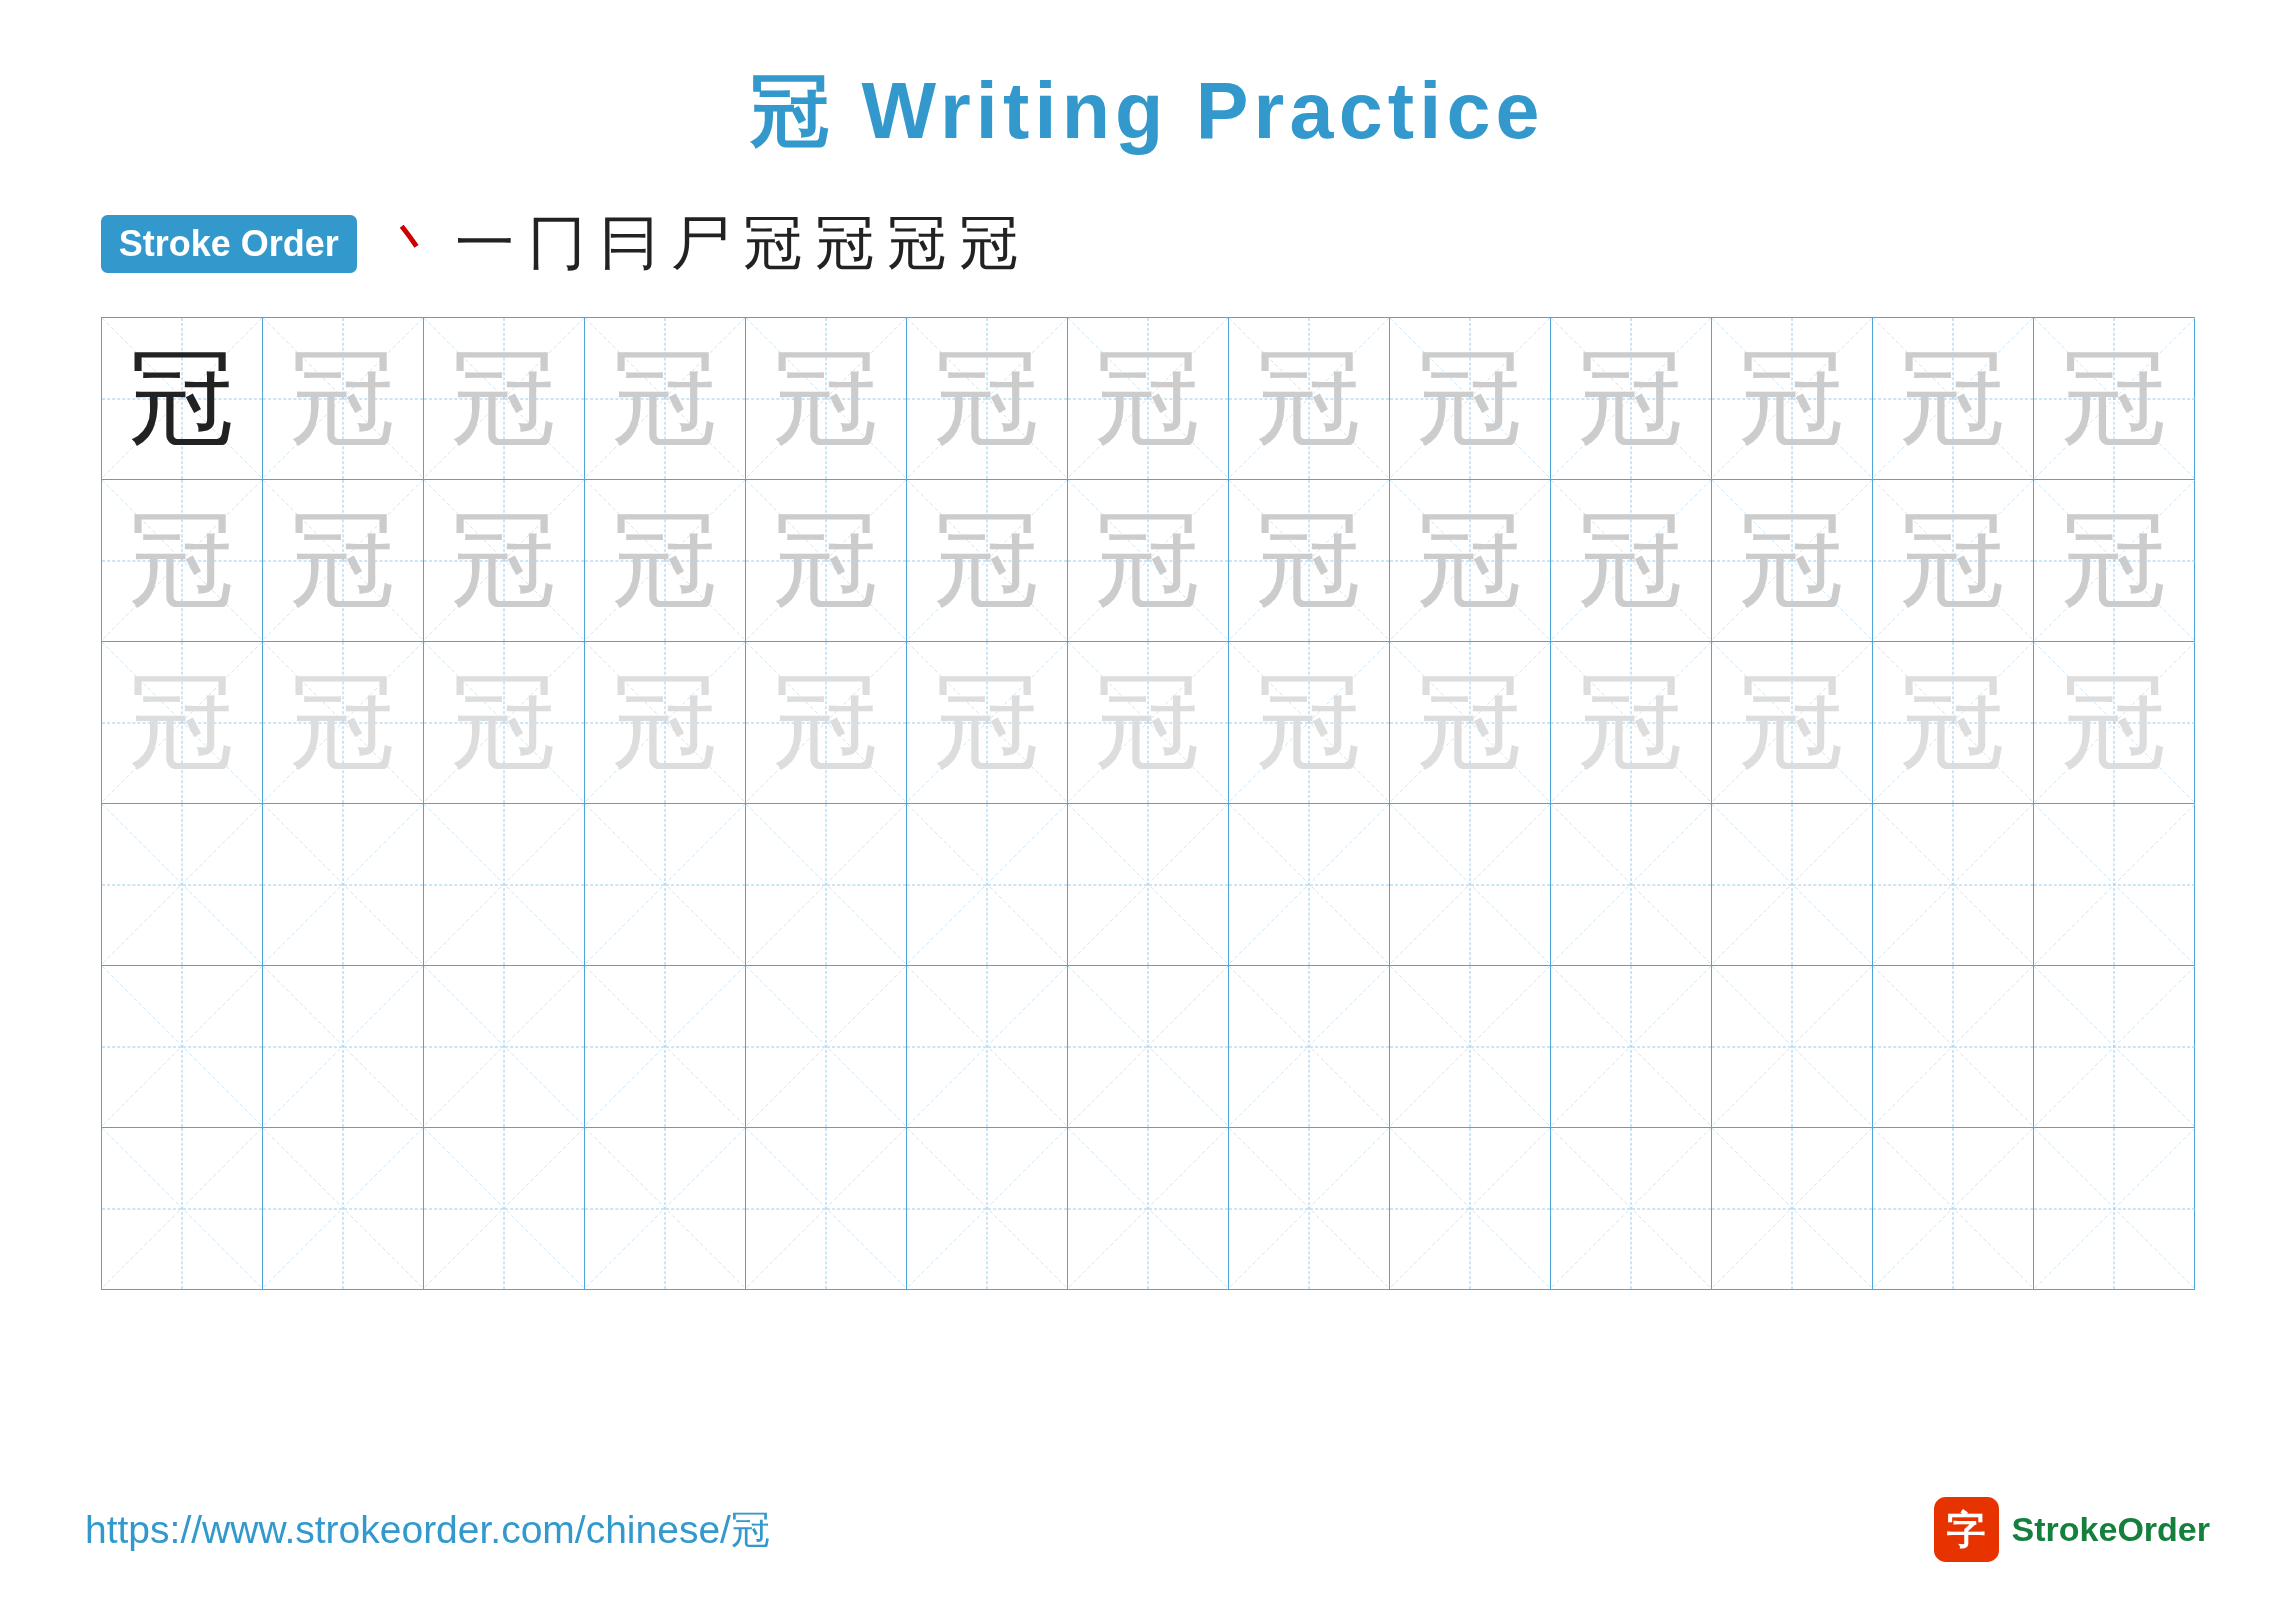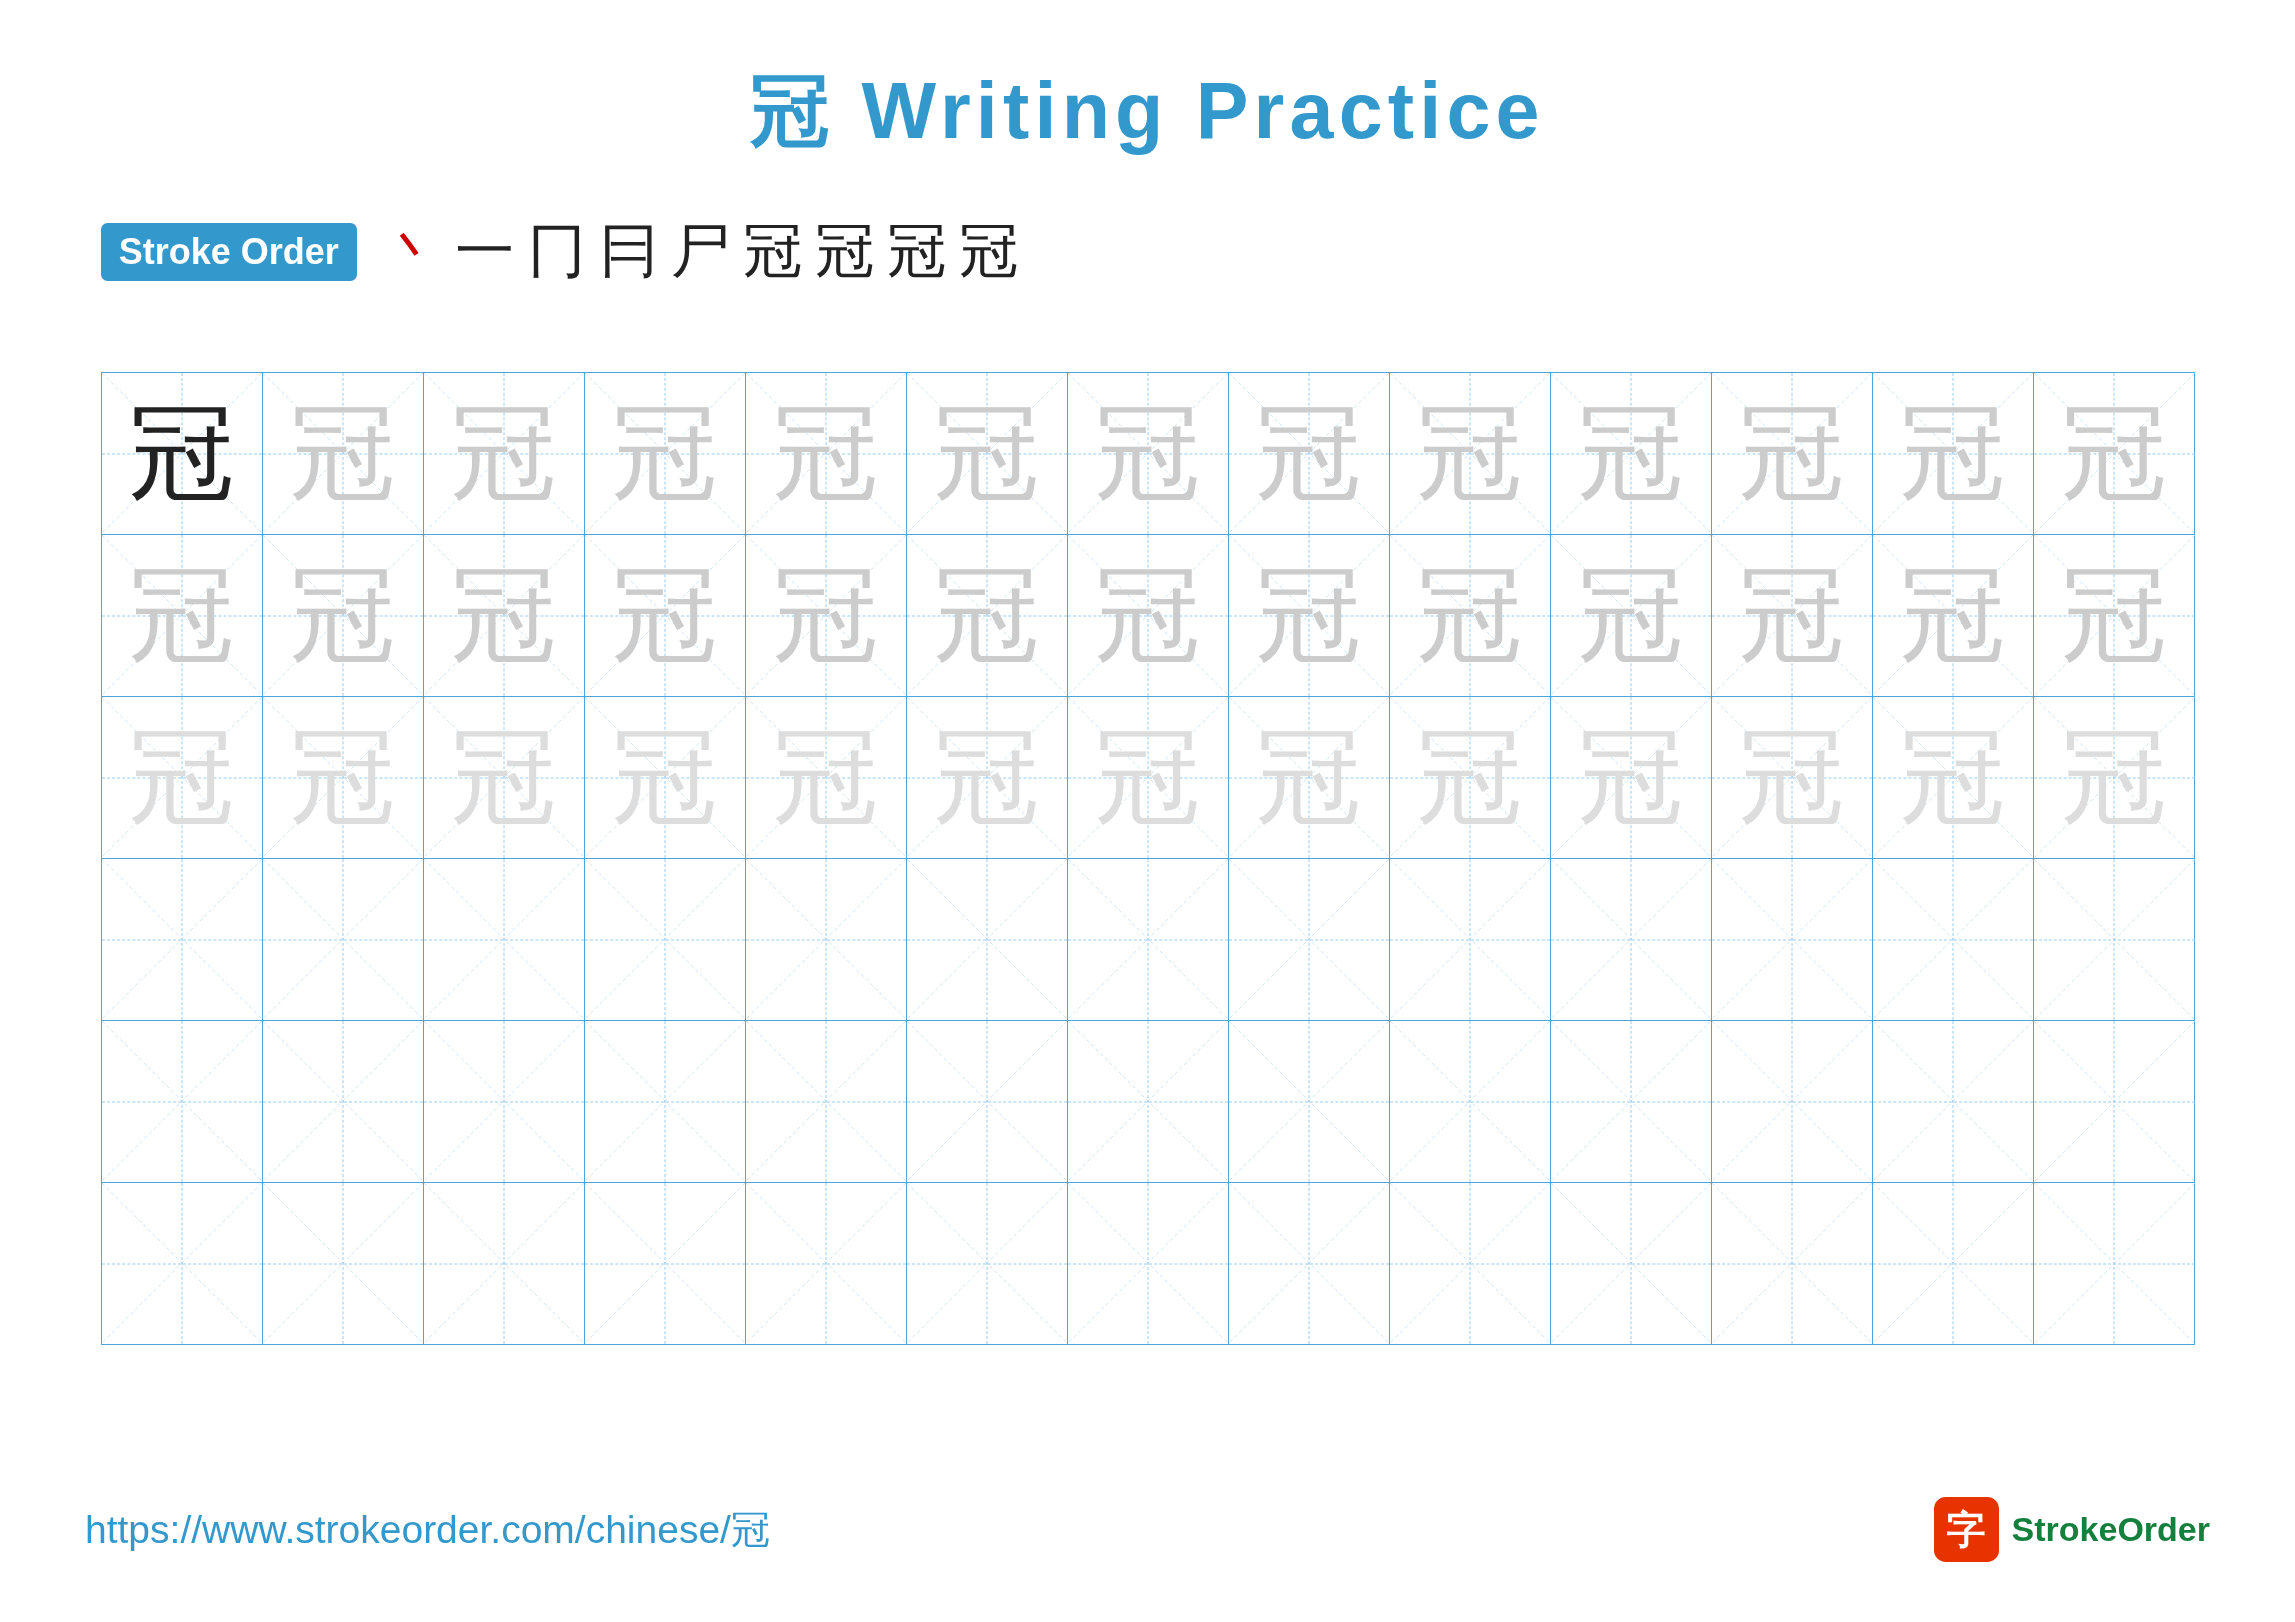--- a/index.html
+++ b/index.html
@@ -14,35 +14,35 @@
     }
 
     .page {
       width: 2295px;
       height: 1622px;
       background: #fff;
       position: relative;
       display: flex;
       flex-direction: column;
       align-items: center;
-      gap: 47px;
     }
 
     .title {
       margin-top: 59px;
       font-size: 79px;
       font-weight: bold;
       color: #3399cc;
       font-family: Arial, sans-serif;
       letter-spacing: 5.2px;
     }
 
     .stroke-order-row {
       display: flex;
       align-items: center;
+      margin-top: 39px;
       width: 2094px;
       gap: 0;
     }
 
     .stroke-order-badge {
       background: #3399cc;
       color: white;
       font-size: 36px;
       font-family: Arial, sans-serif;
       font-weight: bold;

